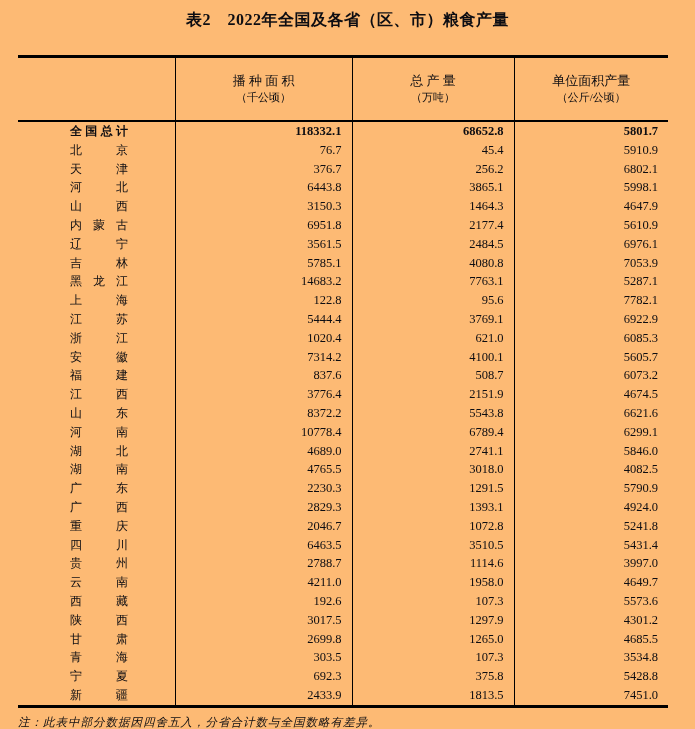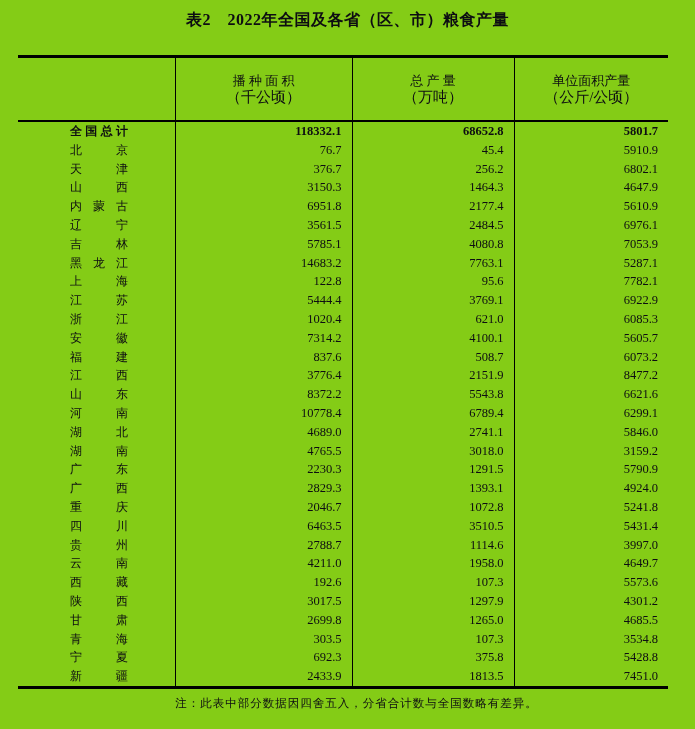--- a/index.html
+++ b/index.html
@@ -9,21 +9,21 @@
     width: 695px;
     height: 729px;
     font-family: "Liberation Serif", "DejaVu Serif", serif;
     color: #0d0d12;
     -webkit-font-smoothing: antialiased;
   }
   .page {
     position: relative;
     width: 695px;
     height: 729px;
-    background: #84cc16;
+    background: #fdba74;
     overflow: hidden;
   }
   .title {
     text-align: center;
     font-weight: bold;
     font-size: 16px;
     line-height: 22px;
     padding-top: 9px;
     letter-spacing: 0.5px;
   }
@@ -46,21 +46,21 @@
     text-align: center;
     vertical-align: middle;
     height: 40px;
     padding: 11px 0;
     border-bottom: 2px solid #000;
     margin-top: 21px;
   }
   thead th.vline, tbody td.vline {
     border-left: 1px solid #000;
   }
-  .hdr-unit { font-size: 15px; }
+  .hdr-unit { font-size: 11px; }
   tbody td {
     padding: 0;
     height: 18.8px;
     line-height: 18.8px;
     font-size: 12.5px;
     white-space: nowrap;
     overflow: hidden;
   }
   td.region-cell { text-align: left; }
   .region-name {
@@ -75,23 +75,23 @@
   td.num {
     text-align: right;
     padding-right: 10px;
     font-size: 12.5px;
   }
   tr.total-row td, tr.total-row .region-name {
     font-weight: bold;
   }
   .note {
     margin: 7px 0 0 18px;
+    font-style: italic;
     font-size: 11.5px;
     letter-spacing: 1px;
-    text-align: center;
   }
 </style>
 </head>
 <body>
 
 <div class="page">
 
   <div class="title">表2　2022年全国及各省（区、市）粮食产量</div>
 
   <table class="grain-table">
@@ -131,20 +131,26 @@
           <td class="num vline">45.4</td>
           <td class="num vline">5910.9</td>
         </tr>
         <tr>
           <td class="region-cell"><span class="region-name">天津</span></td>
           <td class="num vline">376.7</td>
           <td class="num vline">256.2</td>
           <td class="num vline">6802.1</td>
         </tr>
         <tr>
+          <td class="region-cell"><span class="region-name">河北</span></td>
+          <td class="num vline">6443.8</td>
+          <td class="num vline">3865.1</td>
+          <td class="num vline">5998.1</td>
+        </tr>
+        <tr>
           <td class="region-cell"><span class="region-name">山西</span></td>
           <td class="num vline">3150.3</td>
           <td class="num vline">1464.3</td>
           <td class="num vline">4647.9</td>
         </tr>
         <tr>
           <td class="region-cell"><span class="region-name">内蒙古</span></td>
           <td class="num vline">6951.8</td>
           <td class="num vline">2177.4</td>
           <td class="num vline">5610.9</td>
@@ -194,21 +200,21 @@
         <tr>
           <td class="region-cell"><span class="region-name">福建</span></td>
           <td class="num vline">837.6</td>
           <td class="num vline">508.7</td>
           <td class="num vline">6073.2</td>
         </tr>
         <tr>
           <td class="region-cell"><span class="region-name">江西</span></td>
           <td class="num vline">3776.4</td>
           <td class="num vline">2151.9</td>
-          <td class="num vline">8477.2</td>
+          <td class="num vline">4674.5</td>
         </tr>
         <tr>
           <td class="region-cell"><span class="region-name">山东</span></td>
           <td class="num vline">8372.2</td>
           <td class="num vline">5543.8</td>
           <td class="num vline">6621.6</td>
         </tr>
         <tr>
           <td class="region-cell"><span class="region-name">河南</span></td>
           <td class="num vline">10778.4</td>
@@ -218,21 +224,21 @@
         <tr>
           <td class="region-cell"><span class="region-name">湖北</span></td>
           <td class="num vline">4689.0</td>
           <td class="num vline">2741.1</td>
           <td class="num vline">5846.0</td>
         </tr>
         <tr>
           <td class="region-cell"><span class="region-name">湖南</span></td>
           <td class="num vline">4765.5</td>
           <td class="num vline">3018.0</td>
-          <td class="num vline">3159.2</td>
+          <td class="num vline">4082.5</td>
         </tr>
         <tr>
           <td class="region-cell"><span class="region-name">广东</span></td>
           <td class="num vline">2230.3</td>
           <td class="num vline">1291.5</td>
           <td class="num vline">5790.9</td>
         </tr>
         <tr>
           <td class="region-cell"><span class="region-name">广西</span></td>
           <td class="num vline">2829.3</td>

